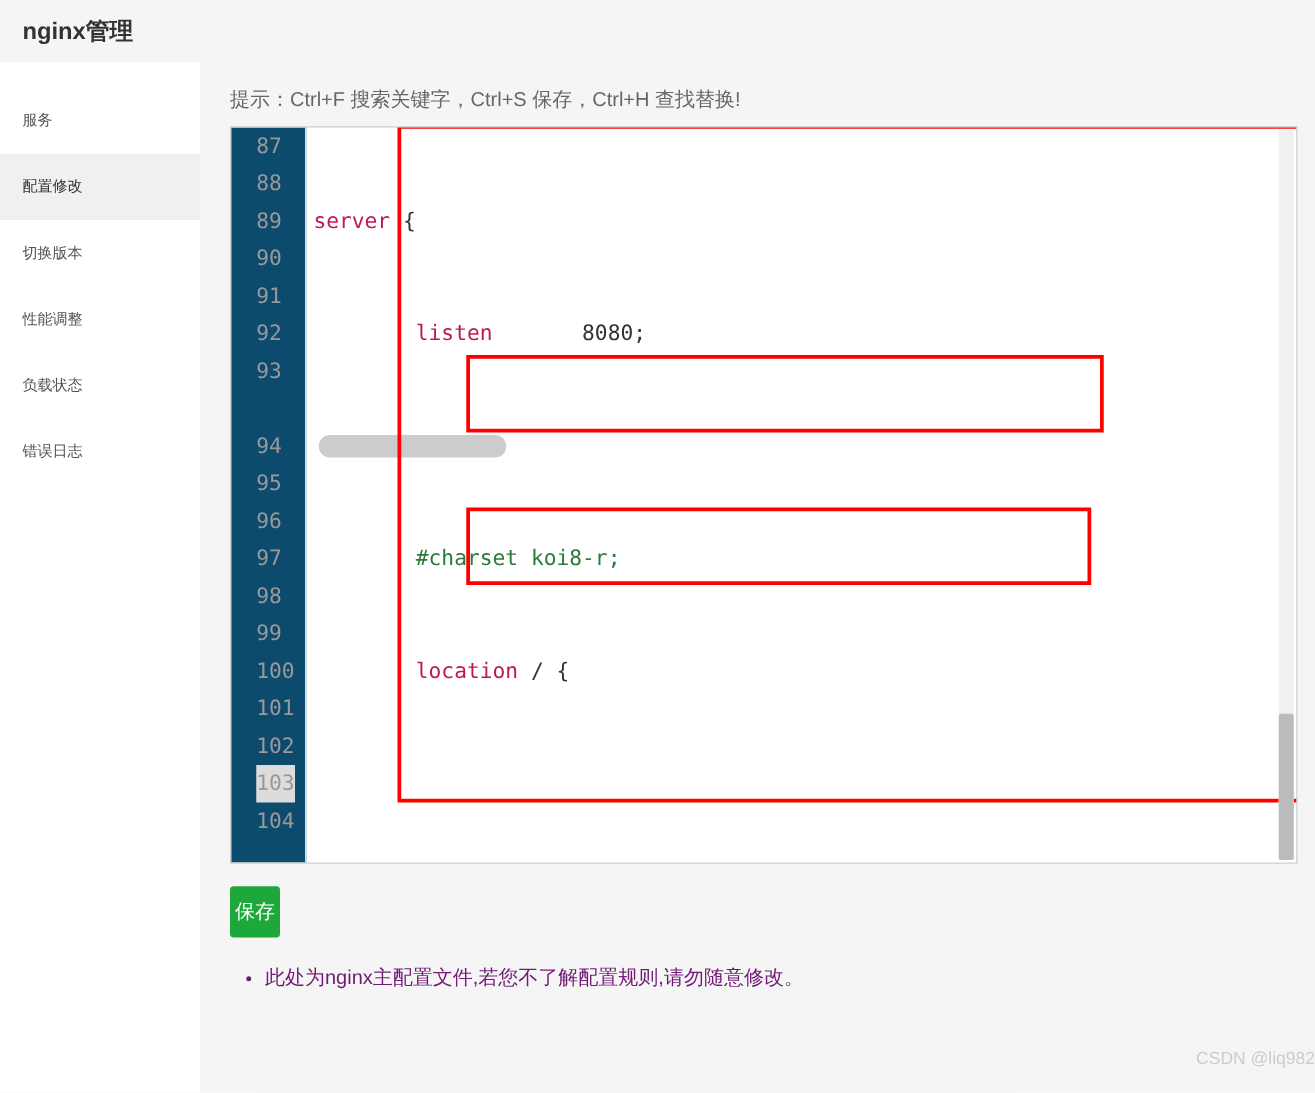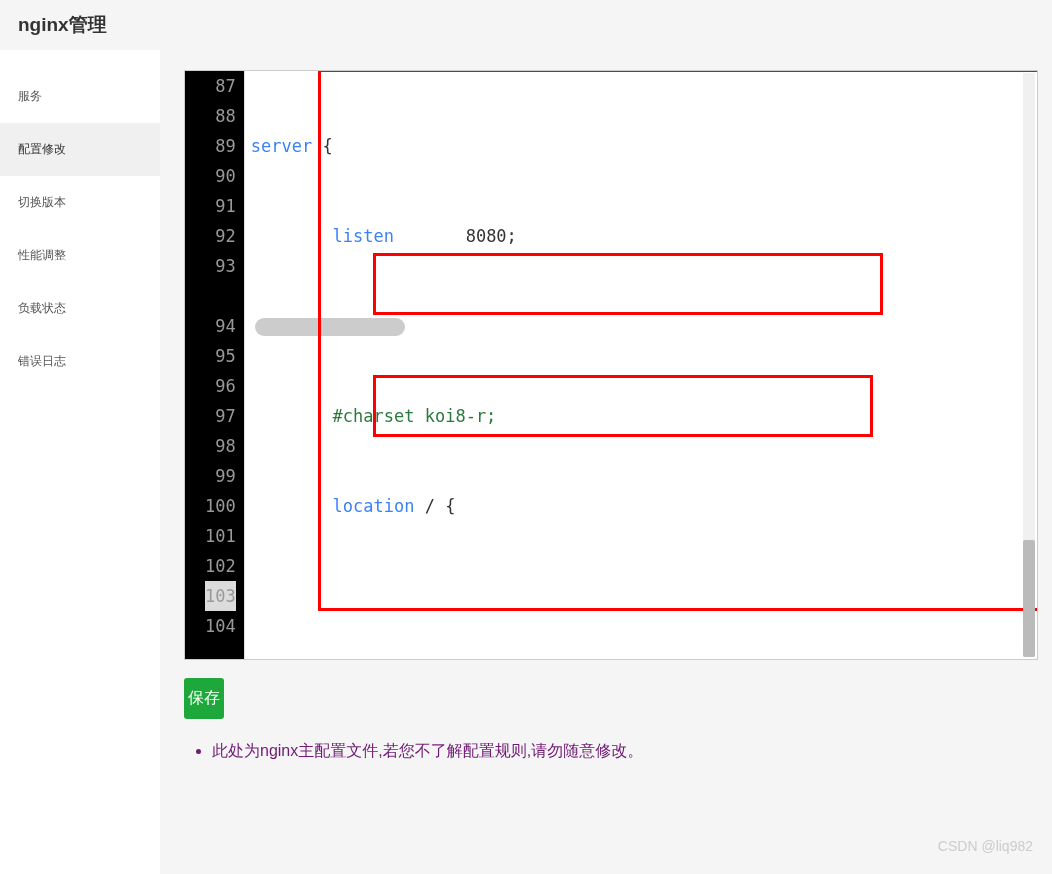--- a/index.html
+++ b/index.html
@@ -56,23 +56,22 @@
       overflow: hidden;
     }
     .editor {
       font-family: "Consolas", monospace;
       font-size: 17px;
       line-height: 30px;
       display: flex;
       height: 100%;
     }
     .gutter {
-      background: #000000;
+      background: #0c4a6e;
       color: #999;
-      text-align: right;
       padding: 0 8px 0 20px;
       user-select: none;
       border-right: 1px solid #ddd;
     }
     .gutter div { height: 30px; }
     .gutter .ln-active { background: #dcdcdc; }
     .code {
       padding-left: 6px;
       white-space: pre;
       width: 100%;
@@ -97,21 +96,21 @@
       border-radius: 2px;
     }
 
     
     .red-box { position: absolute; border: 3px solid #f00; pointer-events: none; }
     .box-outer { left: 73px; top: -2px; width: 764px; height: 542px; }
     .box-1 { left: 128px; top: 182px; width: 510px; height: 62px; }
     .box-2 { left: 128px; top: 304px; width: 500px; height: 62px; }
 
     
-    .dir { color: #3b82f6; }
+    .dir { color: #be185d; }
     .comment { color: #2a7a3b; }
     .punct { color: #333; }
 
     .save-btn {
       margin-top: 18px;
       background: #1ea83b;
       color: #fff;
       border: none;
       padding: 10px 4px;
       font-size: 16px;
@@ -120,21 +119,21 @@
     }
     .note {
       margin-top: 22px;
       color: #701a75;
       font-size: 16px;
       list-style: disc;
       margin-left: 28px;
     }
     .watermark {
       position: absolute;
-      right: 19px;
+      right: 0;
       bottom: 20px;
       color: #ccc;
       font-size: 14px;
     }
     .smudge {
       display: inline-block;
       width: 150px;
       height: 18px;
       background: #ccc;
       border-radius: 9px;
@@ -151,20 +150,21 @@
   <div class="sidebar">
     <div class="sidebar-item">服务</div>
     <div class="sidebar-item active">配置修改</div>
     <div class="sidebar-item">切换版本</div>
     <div class="sidebar-item">性能调整</div>
     <div class="sidebar-item">负载状态</div>
     <div class="sidebar-item">错误日志</div>
   </div>
 
   <div class="main">
+    <div class="hint">提示：Ctrl+F 搜索关键字，Ctrl+S 保存，Ctrl+H 查找替换!</div>
 
     <div class="editor-wrapper">
       <div class="editor">
         <div class="gutter">
           <div>87</div>
           <div>88</div>
           <div>89</div>
           <div>90</div>
           <div>91</div>
           <div>92</div>

